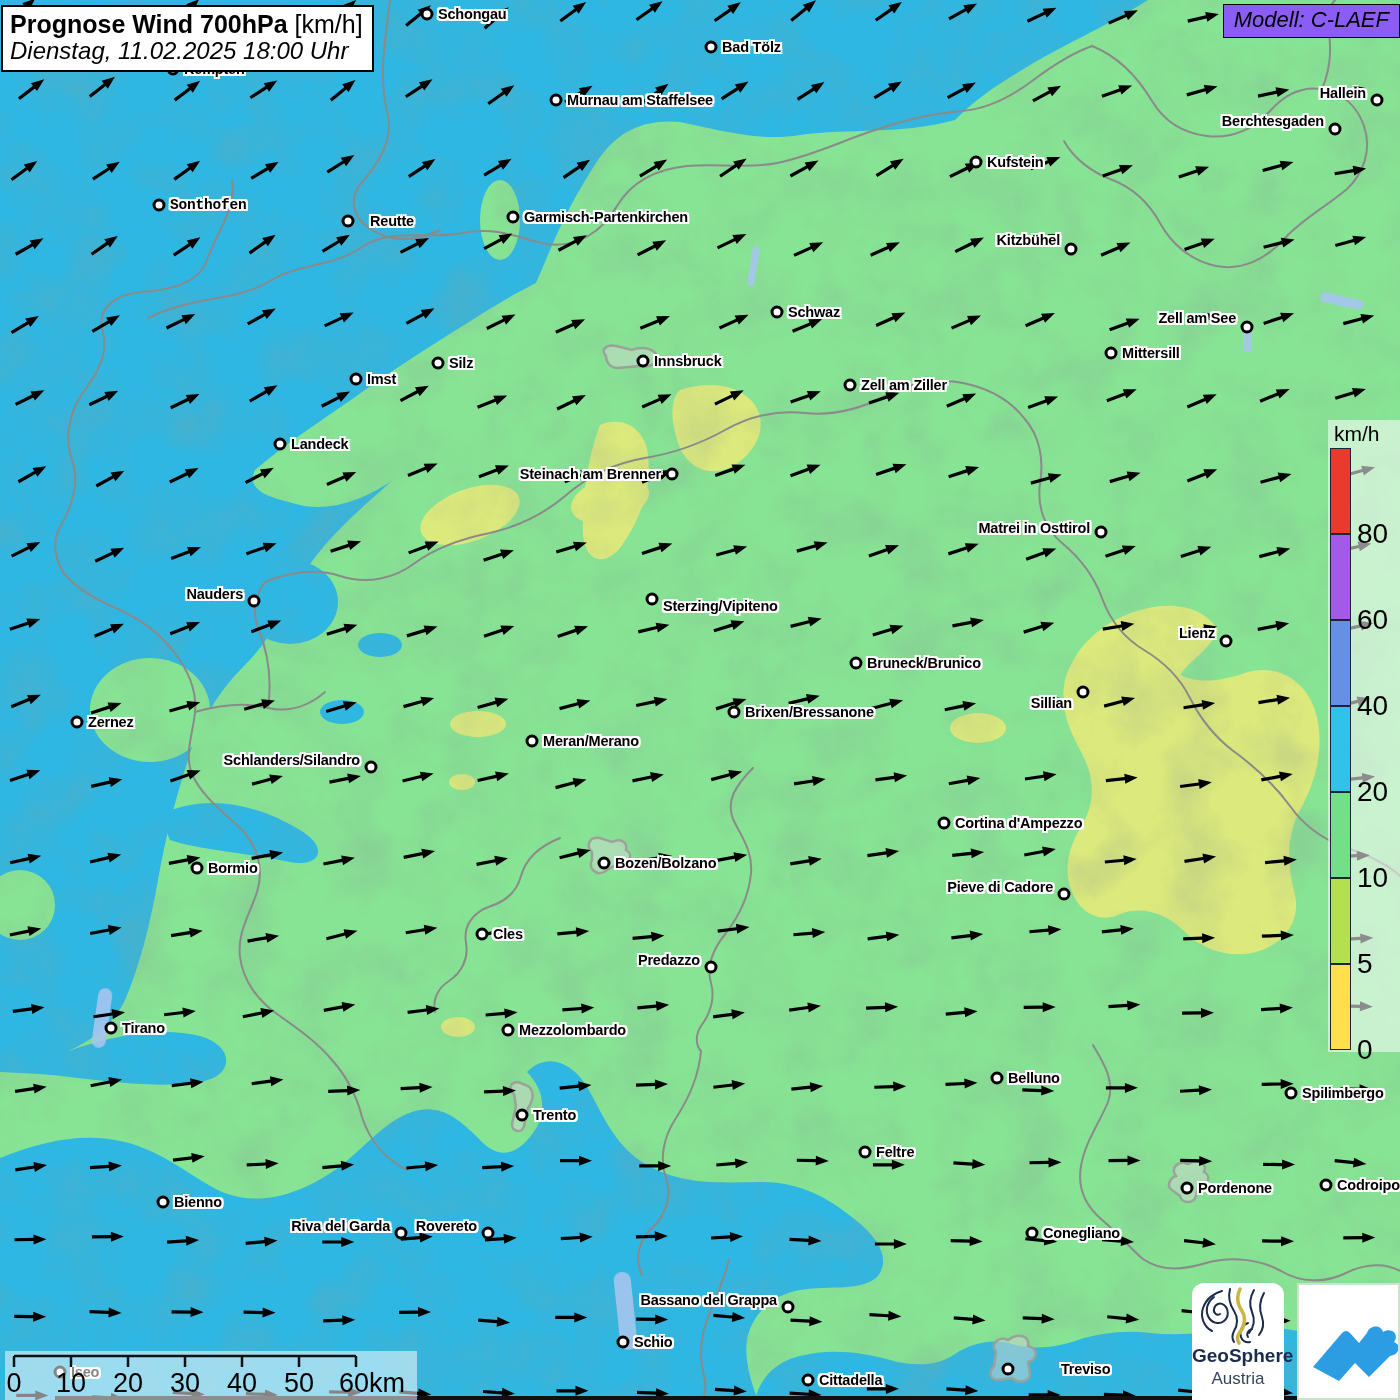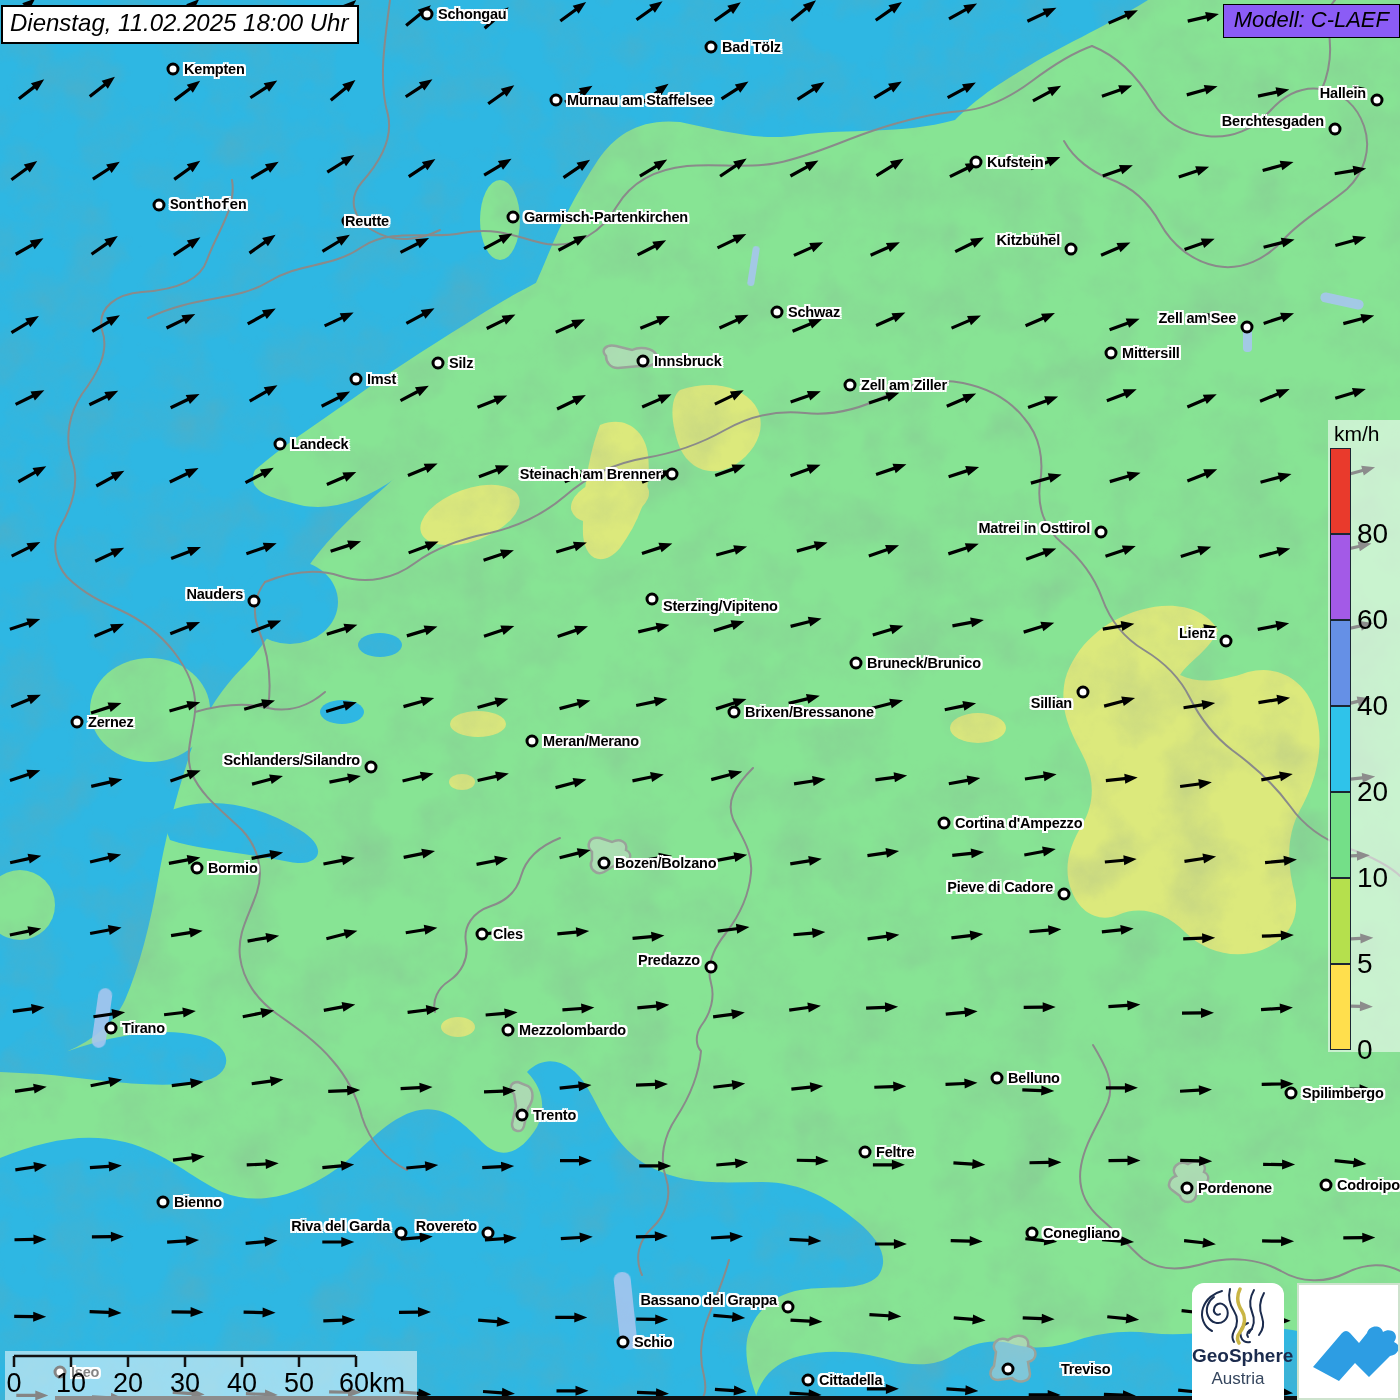--- a/index.html
+++ b/index.html
@@ -526,21 +526,21 @@
       <div class="city-label" style="top: 93px; right: 34px;">Hallein</div>
       <div class="city-marker" style="left: 1335px; top: 129px;"></div>
       <div class="city-label" style="top: 121px; right: 76px;">Berchtesgaden</div>
       <div class="city-marker" style="left: 976px; top: 162px;"></div>
       <div class="city-label" style="top: 162px; left: 987px;">Kufstein</div>
       <div class="city-marker" style="left: 159px; top: 205px;"></div>
       <div class="city-label" style="top: 205px; left: 170px; font-family: Liberation Mono, monospace;">Sonthofen</div>
       <div class="city-marker" style="left: 513px; top: 217px;"></div>
       <div class="city-label" style="top: 217px; left: 524px;">Garmisch-Partenkirchen</div>
       <div class="city-marker" style="left: 348px; top: 221px;"></div>
-      <div class="city-label" style="top: 221px; left: 345px;">Reutte</div>
+      <div class="city-label" style="top: 221px; left: 370px;">Reutte</div>
       <div class="city-marker" style="left: 1071px; top: 249px;"></div>
       <div class="city-label" style="top: 240px; right: 340px;">Kitzbühel</div>
       <div class="city-marker" style="left: 777px; top: 312px;"></div>
       <div class="city-label" style="top: 312px; left: 788px;">Schwaz</div>
       <div class="city-marker" style="left: 1247px; top: 327px;"></div>
       <div class="city-label" style="top: 318px; right: 164px;">Zell am See</div>
       <div class="city-marker" style="left: 1111px; top: 353px;"></div>
       <div class="city-label" style="top: 353px; left: 1122px;">Mittersill</div>
       <div class="city-marker" style="left: 438px; top: 363px;"></div>
       <div class="city-label" style="top: 363px; left: 449px;">Silz</div>
@@ -618,20 +618,21 @@
       <div class="city-label" style="top: 1369px; left: 1061px;">Treviso</div>
       <div class="city-marker" style="left: 808px; top: 1380px;"></div>
       <div class="city-label" style="top: 1380px; left: 819px;">Cittadella</div>
       <div class="city-marker" style="left: 60px; top: 1372px;"></div>
       <div class="city-label" style="top: 1372px; left: 71px;">Iseo</div>
     </div>
 
   <div class="bottom-strip"></div>
 
   <div class="title-box">
+    <div class="title-line1"><span>Prognose Wind 700hPa</span><span class="unit"> [km/h]</span></div>
     <div class="title-line2">Dienstag, 11.02.2025 18:00 Uhr</div>
   </div>
 
   <div class="model-box">Modell: C-LAEF</div>
 
   <div class="legend-panel">
     <div class="legend-title">km/h</div>
     <div class="legend-bar" id="legend-bar">
         <div class="legend-block" style="top: 0px; height: 86px; background: rgb(233, 58, 44);"></div>
         <div class="legend-block" style="top: 86px; height: 86px; background: rgb(163, 90, 231);"></div>

